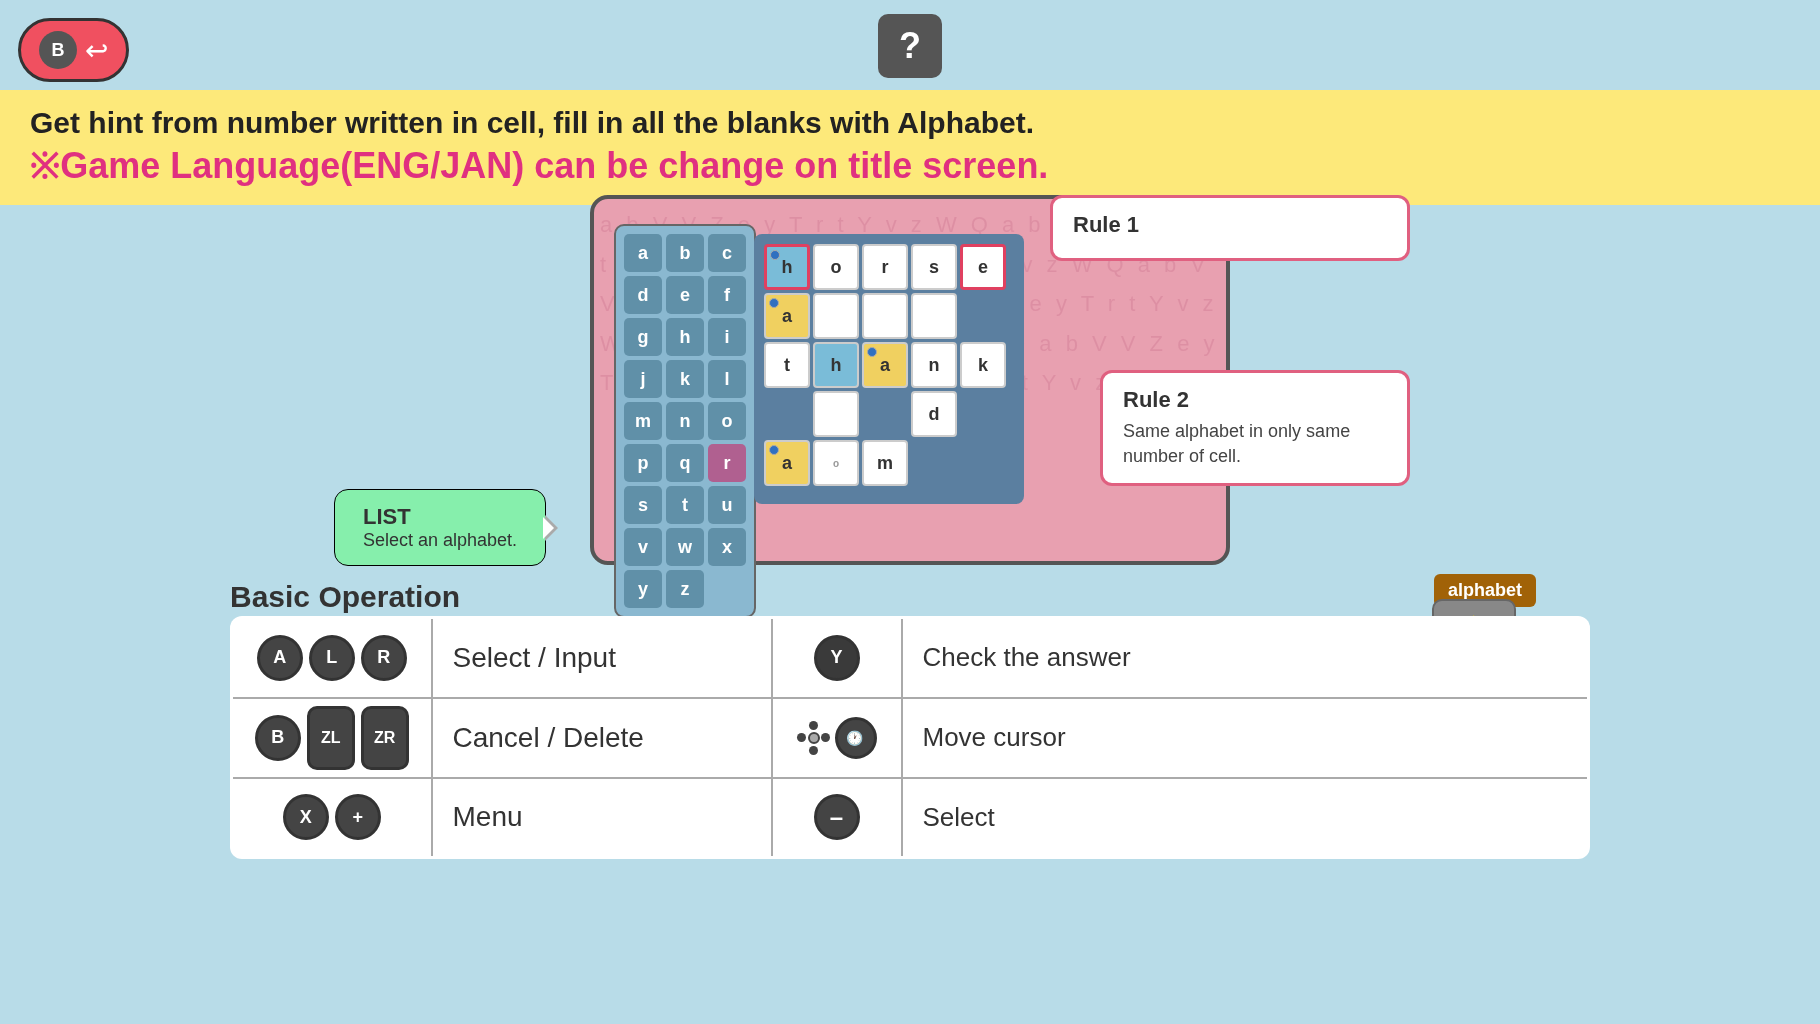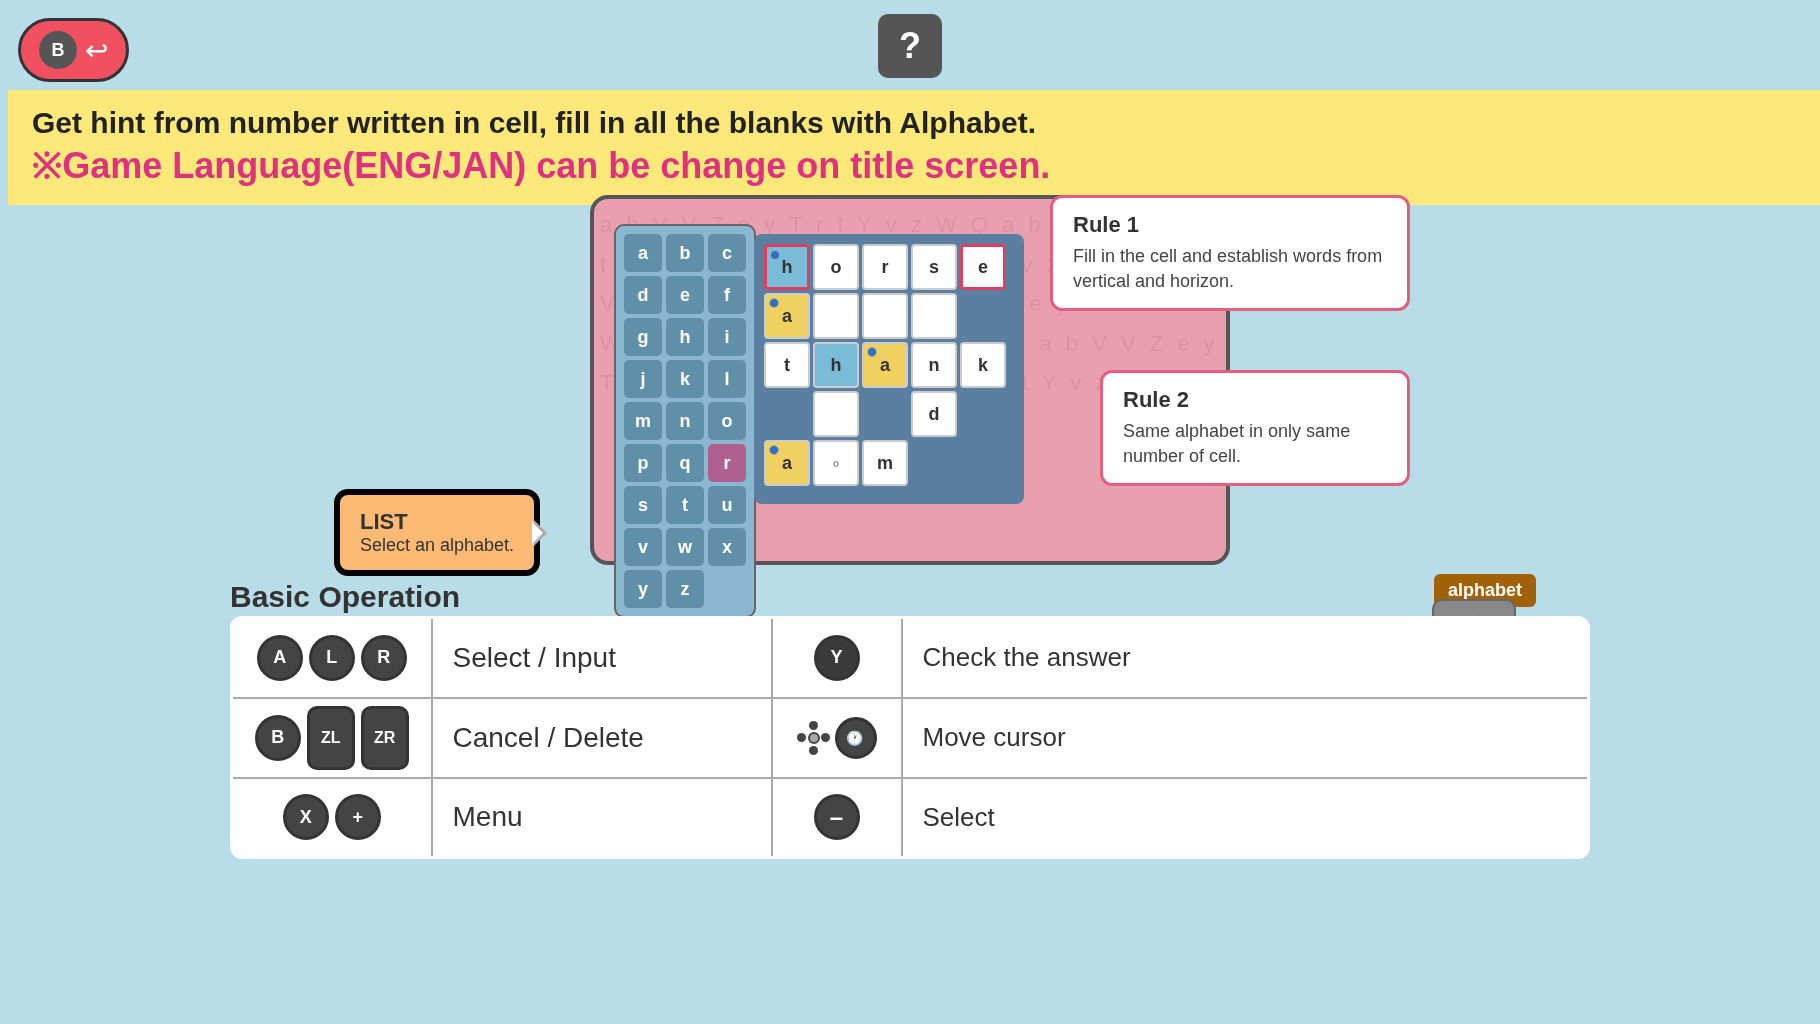--- a/index.html
+++ b/index.html
@@ -64,22 +64,21 @@
       font-weight: bold;
     }
 
     
     .hint-banner {
       position: absolute;
       top: 90px;
       left: 0;
       right: 0;
       background: #fde97a;
-      padding: 16px 24px;
-      margin-left: 8px;
+      padding: 16px 30px;
     }
     .hint-banner .line1 {
       font-size: 30px;
       font-weight: bold;
       color: #222;
     }
     .hint-banner .line2 {
       font-size: 36px;
       font-weight: bold;
       color: #e03080;
@@ -191,24 +190,24 @@
       border-radius: 50%;
       background: #3070c0;
       border: 1px solid #aaa;
     }
 
     
     .list-bubble {
       position: absolute;
       top: 290px;
       left: -260px;
-      background: #fdba74;
-      border: 6px solid #000000;
+      background: #86efac;
+      border: 1px solid #000000;
       border-radius: 14px;
-      padding: 14px 20px;
+      padding: 14px 28px;
       font-size: 22px;
       font-weight: bold;
       color: #333;
       white-space: nowrap;
     }
     .list-bubble::after {
       content: '';
       position: absolute;
       right: -26px;
       top: 50%;
@@ -497,21 +496,20 @@
     <div class="stage-num">Stage. 51</div>
     <div class="timer">
       <span>🕐</span>
       <span>0:07</span>
     </div>
   </div>
 </div>
 
 <div class="rule-box rule1">
   <h3>Rule 1</h3>
-  <p>Fill in the cell and establish words from vertical and horizon.</p>
 </div>
 
 <div class="rule-box rule2">
   <h3>Rule 2</h3>
   <p>Same alphabet in only same number of cell.</p>
 </div>
 
 <div class="basic-op">
   <h2>Basic Operation</h2>
   <table class="op-table">

